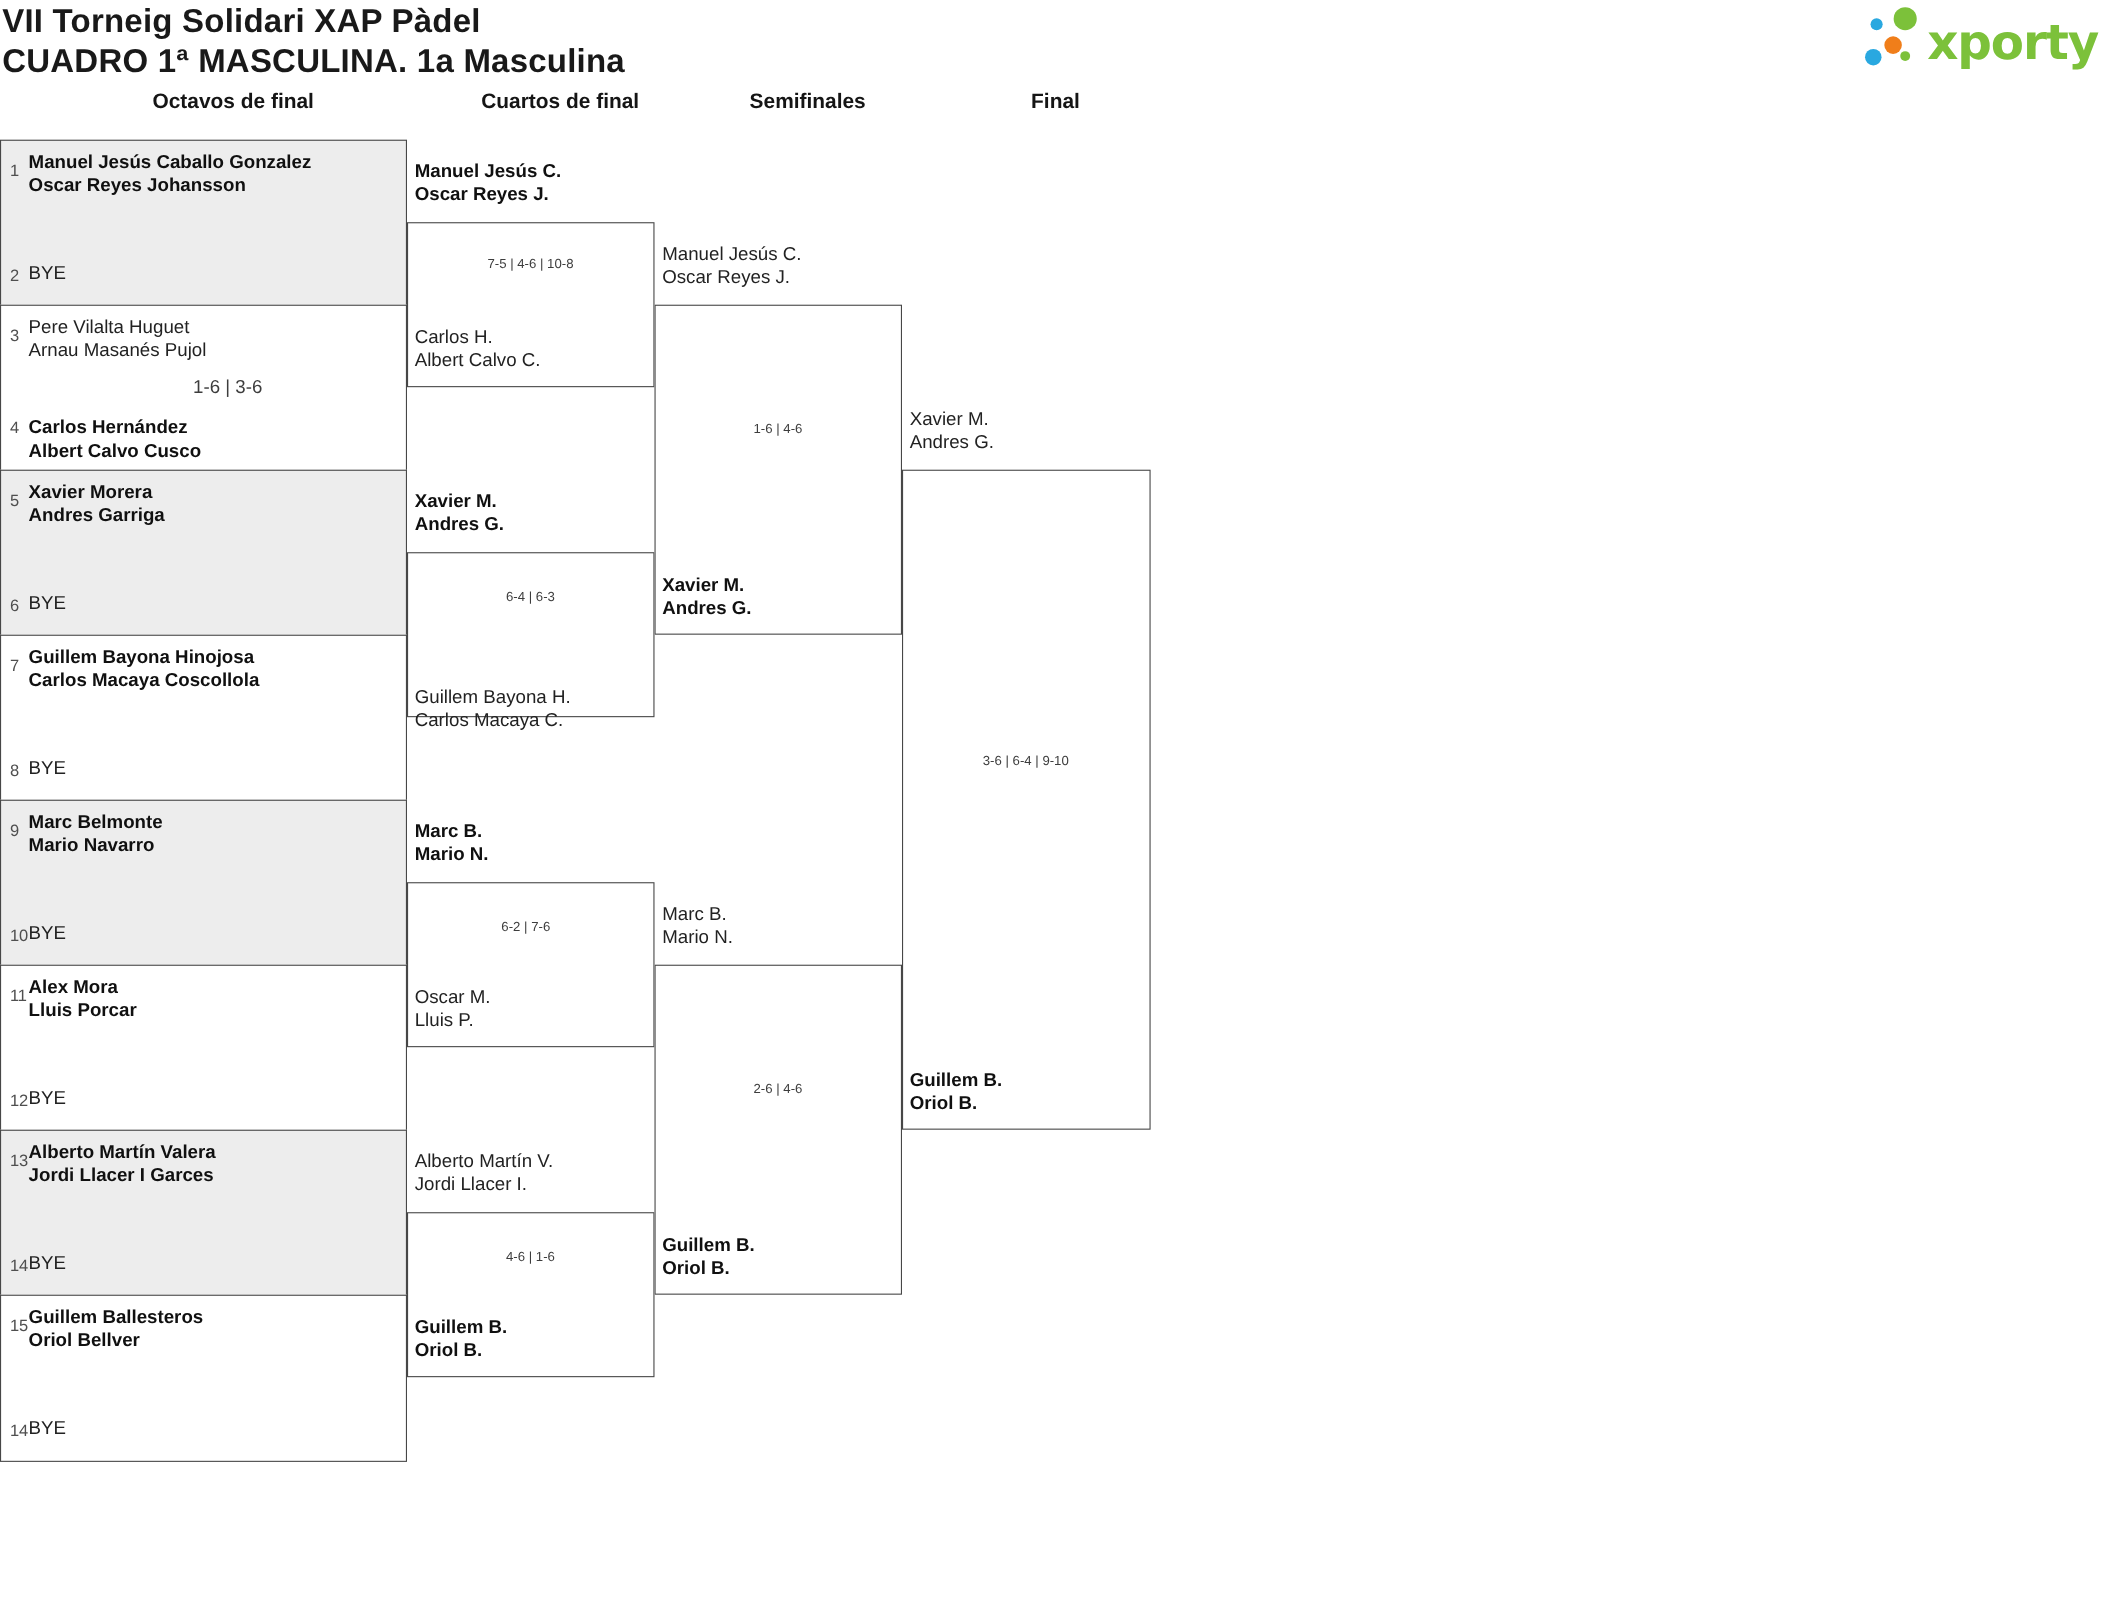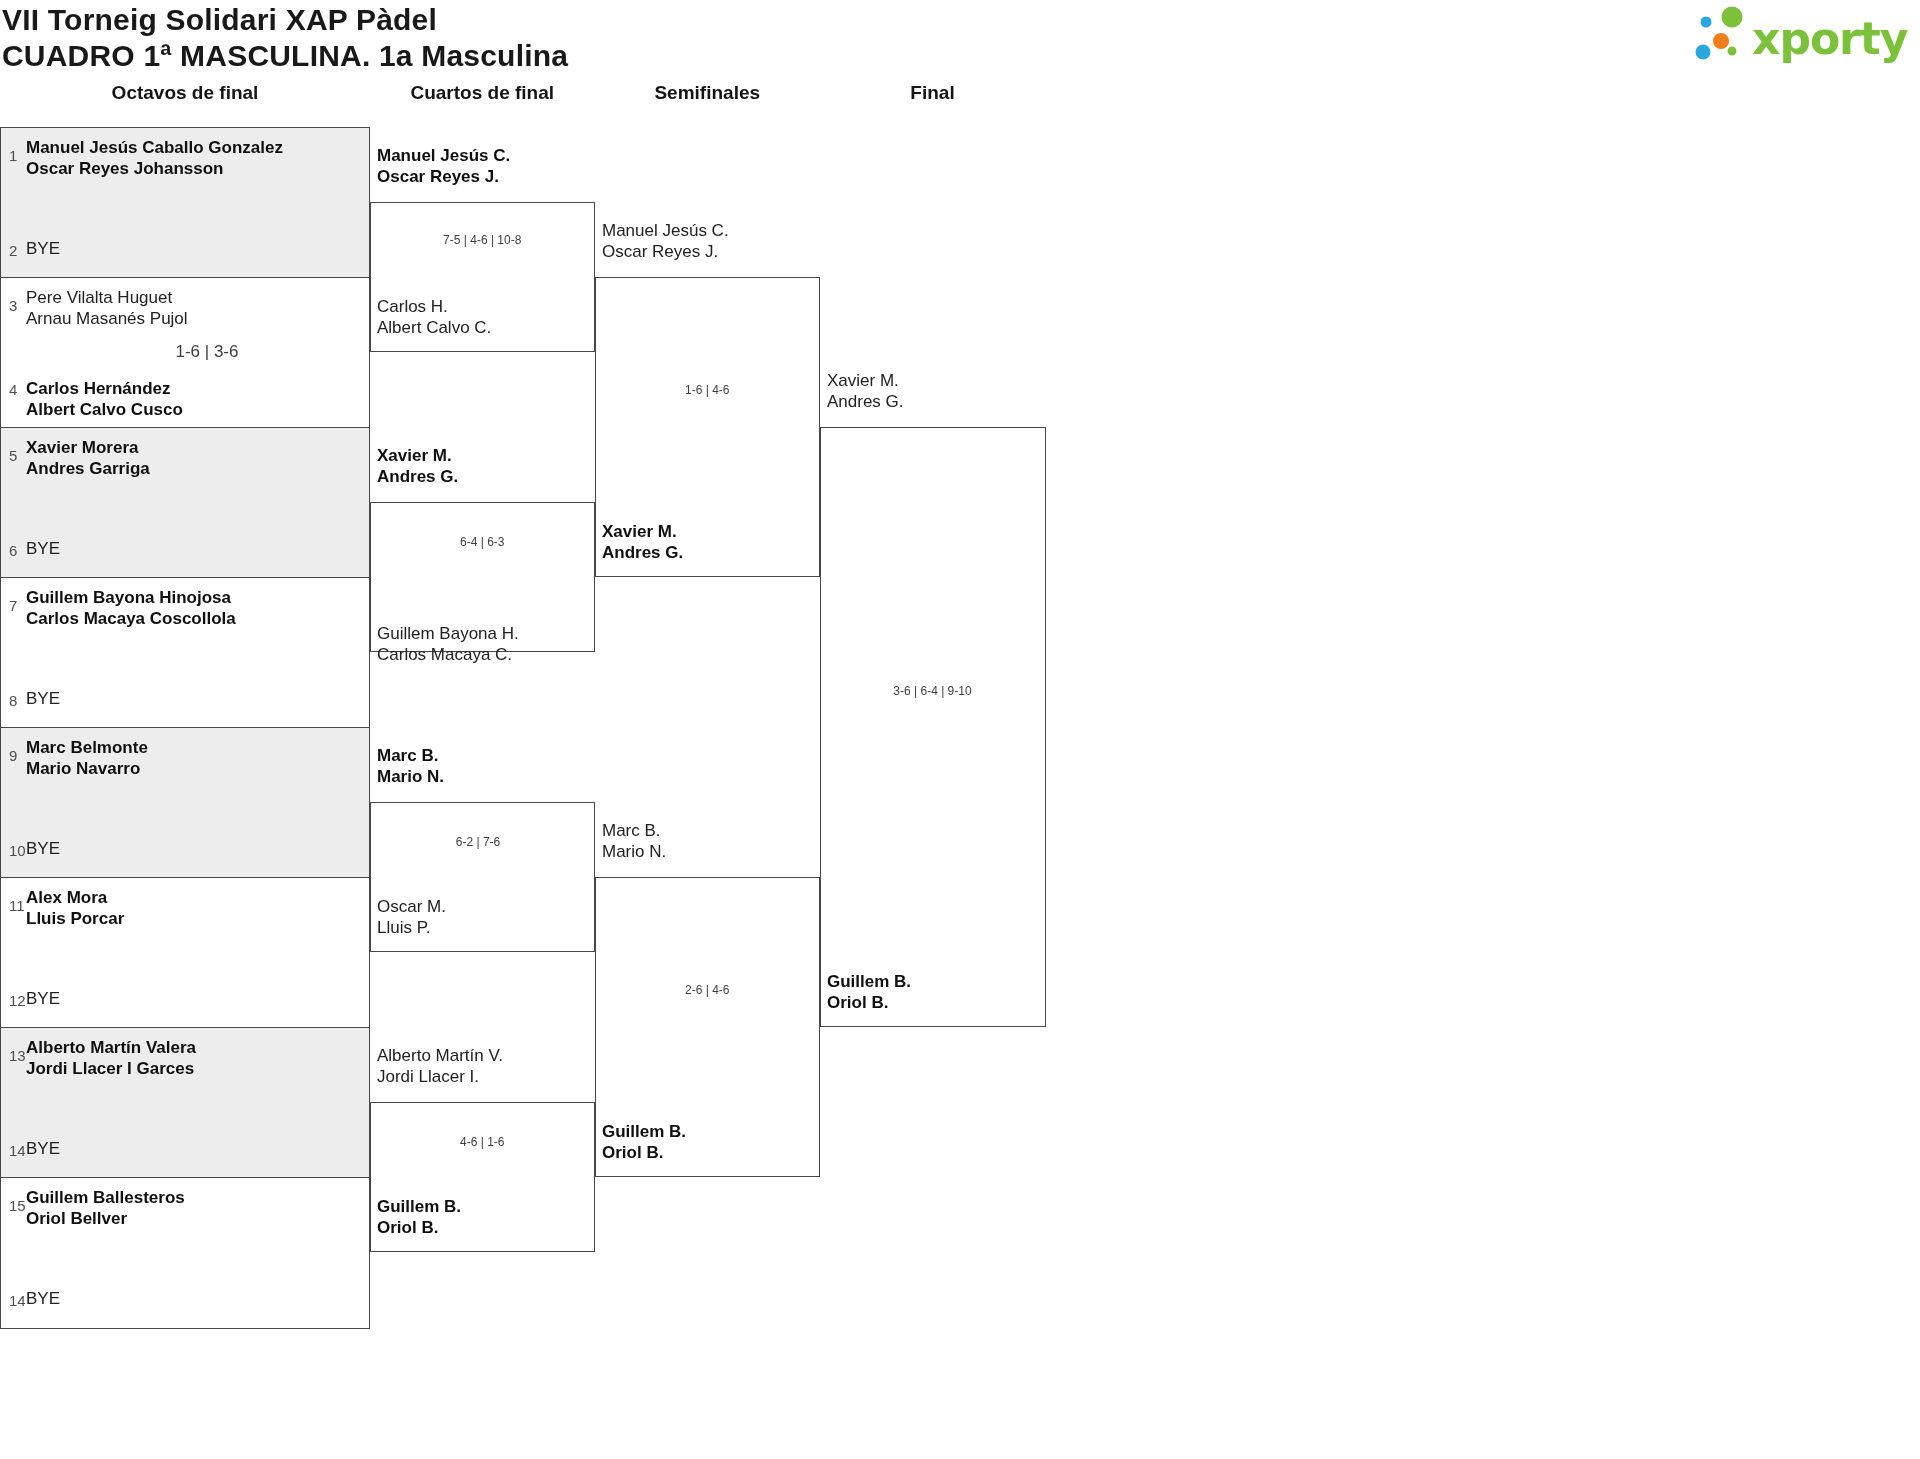--- a/index.html
+++ b/index.html
@@ -4,21 +4,21 @@
 <style>
   html,body{margin:0;padding:0;}
   body{
     width:1920px;height:1459px;position:relative;background:#ffffff;
     font-family:"Liberation Sans",sans-serif;color:#1d1d1d;overflow:hidden;
   }
   
   .title{position:absolute;left:2px;top:2px;font-size:30px;line-height:36px;
          font-weight:600;color:#191919;letter-spacing:0.2px;}
   .round-header{position:absolute;top:82px;font-size:19px;font-weight:600;
-                color:#151515;text-align:center;}
+                color:#151515;text-align:center;margin-left:27px;}
   
   .box{position:absolute;border:1.5px solid #474747;box-sizing:border-box;background:#ffffff;}
   .box.shaded{background:#ededed;}
   .r1{left:0;width:370px;height:151.5px;}
   .r2{left:369.5px;width:225.5px;height:150px;}
   .r3{left:594.5px;width:225.5px;height:300px;}
   .r4{left:819.5px;width:226px;height:600px;}
   
   .seed{position:absolute;font-size:15px;color:#4f4f4f;}
   .seed-top{left:8px;top:19px;}

